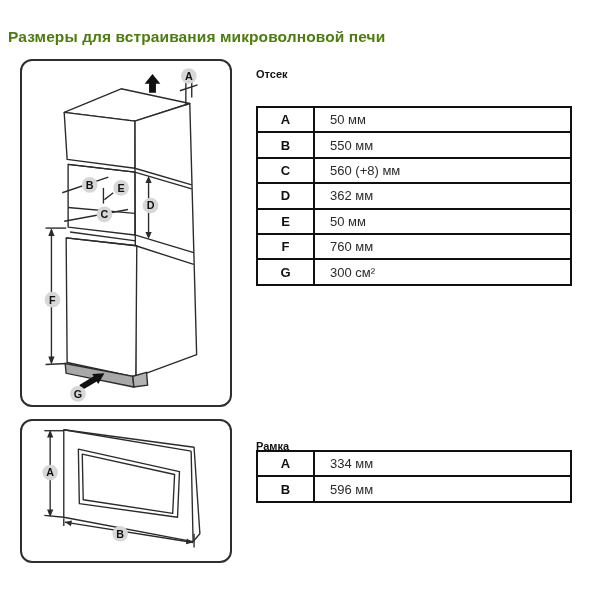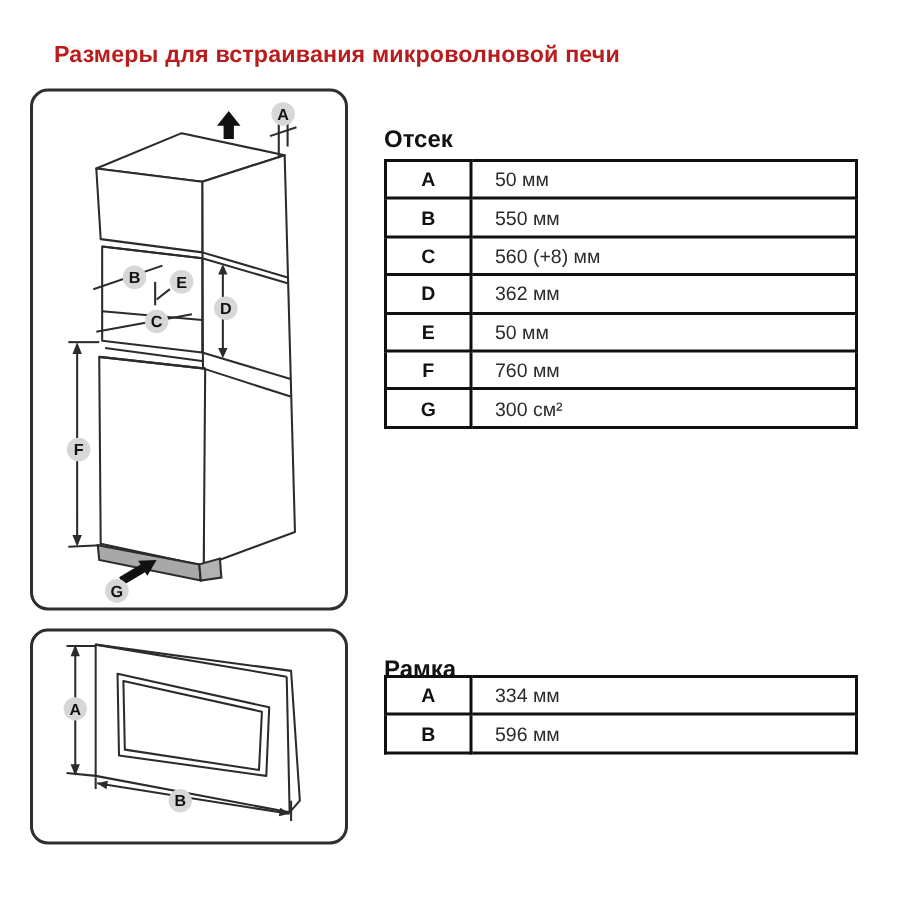--- a/index.html
+++ b/index.html
@@ -1,36 +1,36 @@
 <!DOCTYPE html>
 <html><head>
 <meta charset="utf-8">
 <style>
   html,body{margin:0;padding:0;}
   body{
     width:600px;height:600px;background:#ffffff;position:relative;
     font-family:"Liberation Sans",sans-serif;color:#111;overflow:hidden;
   }
   .page-title{
-    position:absolute;left:36px;top:28px;
-    font-size:15.5px;font-weight:bold;color:#b91c1c;letter-spacing:.1px;
+    position:absolute;left:8px;top:28px;
+    font-size:15.5px;font-weight:bold;color:#4d7c0f;letter-spacing:.1px;
   }
   .panel{
     position:absolute;left:20px;width:212px;background:#fff;
     border:2px solid #2e2e2e;border-radius:12px;box-sizing:border-box;
   }
   #panel-cabinet{top:59px;height:348px;}
   #panel-frame{top:419px;height:144px;}
   .panel svg{display:block;width:100%;height:100%;}
 
   .section-heading{
-    position:absolute;left:256px;font-size:16px;font-weight:bold;color:#111;margin-top:17px;
+    position:absolute;left:256px;font-size:11px;font-weight:bold;color:#111;
   }
   #heading-compartment{top:68px;}
-  #heading-frame{top:421px;}
+  #heading-frame{top:440px;}
 
   table.dims{
     position:absolute;left:256px;width:316px;border-collapse:collapse;
     table-layout:fixed;background:#fff;
   }
   #table-compartment{top:106px;}
   #table-frame{top:450px;}
   table.dims td{border:2px solid #101010;height:21.4px;box-sizing:content-box;}
   td.key{width:53px;text-align:center;font-weight:bold;font-size:13px;color:#111;}
   td.val{padding-left:15px;font-size:13px;color:#2b2b2b;}

